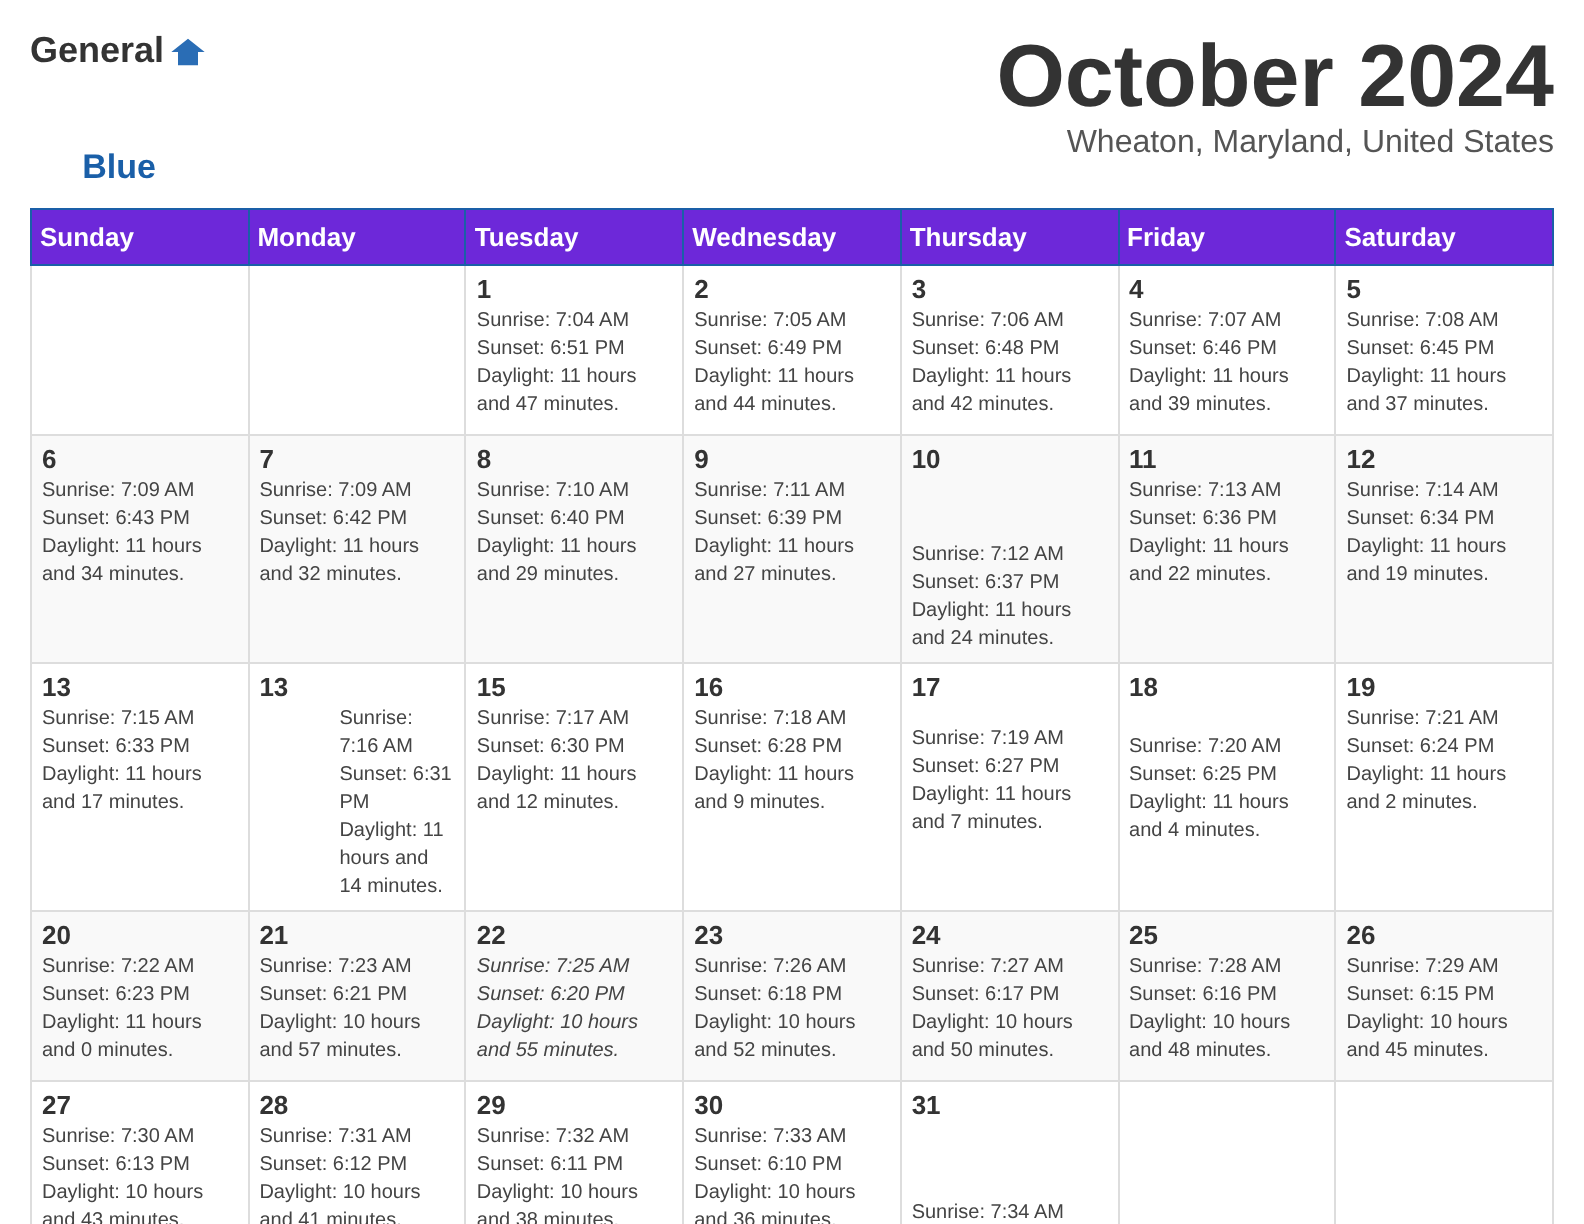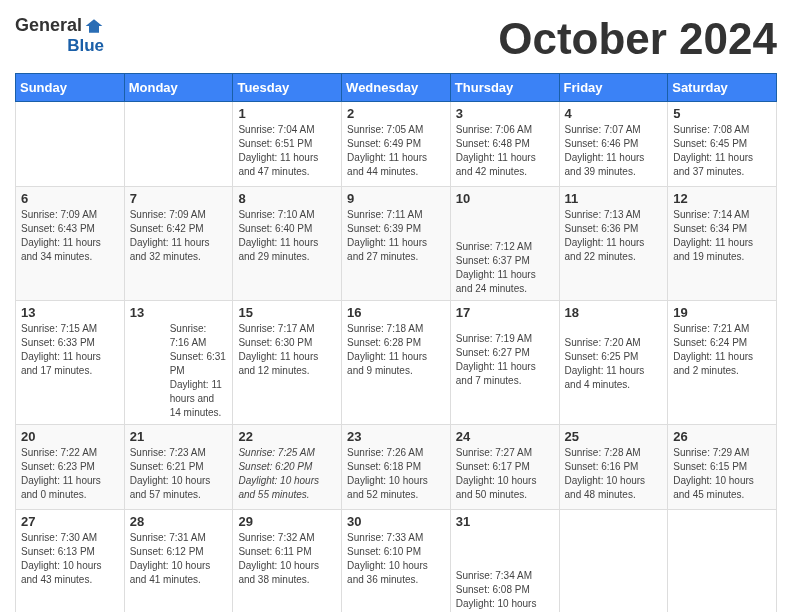--- a/index.html
+++ b/index.html
@@ -12,21 +12,22 @@
     }
     .header {
       display: flex;
       justify-content: space-between;
       align-items: flex-start;
       margin-bottom: 10px;
     }
     .logo {
       display: flex;
       flex-direction: column;
-      align-items: flex-end;
+      align-items: center;
+      gap: 38px;
     }
     .logo-text {
       display: flex;
       align-items: center;
     }
     .logo-general {
       font-size: 18px;
       font-weight: bold;
       color: #333;
     }
@@ -52,21 +53,21 @@
     .location {
       font-size: 16px;
       color: #555;
     }
     .calendar {
       width: 100%;
       border-collapse: collapse;
       border: 1px solid #ccc;
     }
     .calendar th {
-      background-color: #3b82f6;
+      background-color: #6d28d9;
       color: white;
       padding: 6px 4px;
       font-size: 13px;
       font-weight: bold;
       text-align: left;
       border: 1px solid #1a5fa8;
     }
     .calendar td {
       vertical-align: top;
       padding: 4px 5px;
@@ -107,20 +108,21 @@
     <div class="logo-text">
       <span class="logo-general">General</span>
       <svg class="logo-icon" viewBox="0 0 24 24">
         <polygon points="12,4 22,12 18,12 18,20 6,20 6,12 2,12" fill="#2a6db5"></polygon>
       </svg>
     </div>
     <span class="logo-blue">Blue</span>
   </div>
   <div class="title-section">
     <div class="month-title">October 2024</div>
+    <div class="location">Wheaton, Maryland, United States</div>
   </div>
 </div>
 
 <table class="calendar">
   <thead>
     <tr>
     <th>Sunday</th>
         <th>Monday</th>
         <th>Tuesday</th>
         <th>Wednesday</th>

